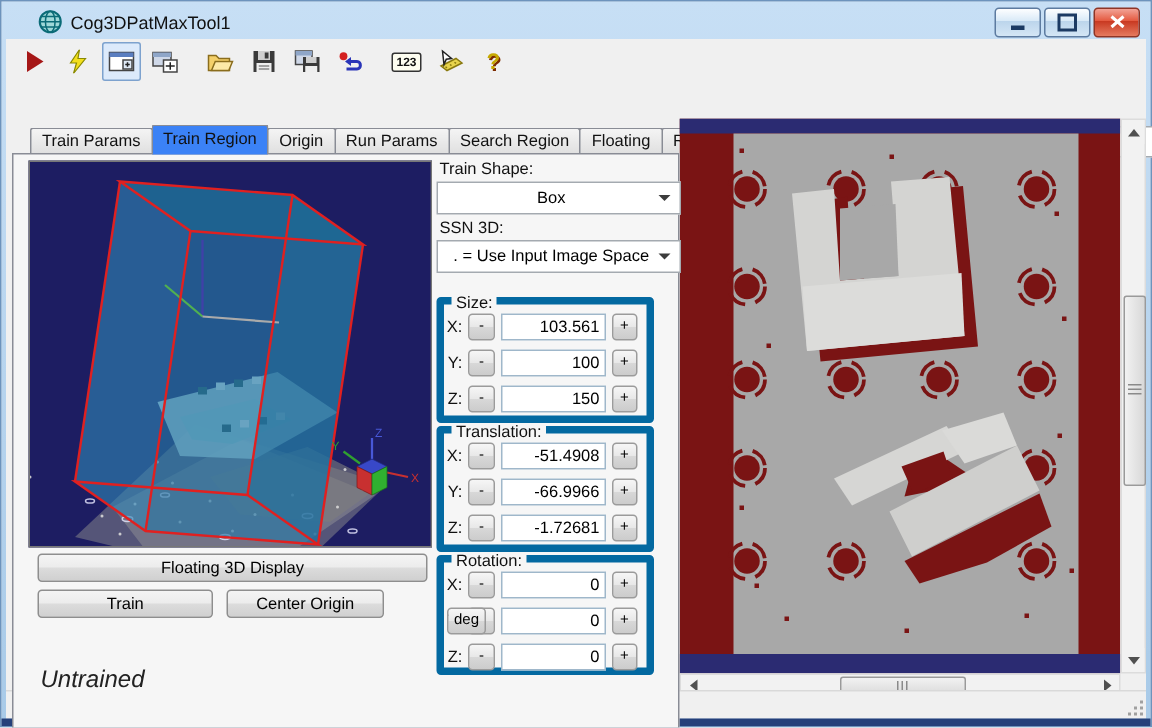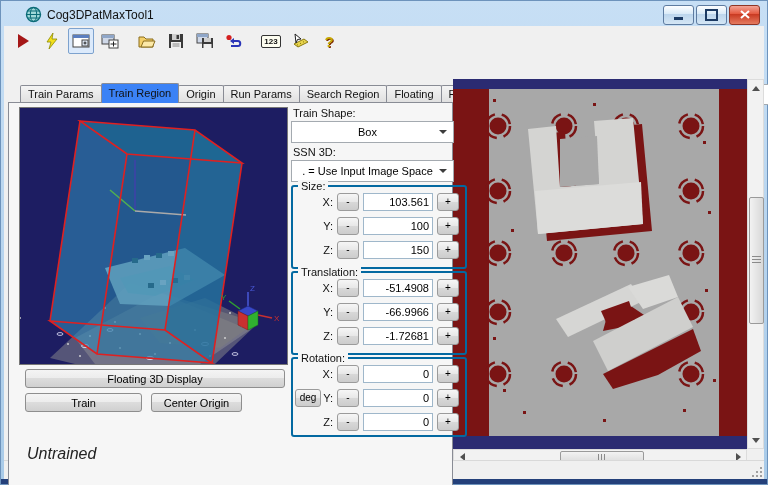--- a/index.html
+++ b/index.html
@@ -33,21 +33,21 @@
   .vp3d{position:absolute;left:10px;top:4px;width:267px;height:256px;background:#1d1d62;border:1px solid #777;}
   
   .btn{position:absolute;background:linear-gradient(#f4f4f4,#ececec 48%,#dcdcdc 50%,#d0d0d0);border:1px solid #8e8e8e;border-radius:3px;display:flex;align-items:center;justify-content:center;font-size:11px;box-sizing:border-box;}
   .untrained{position:absolute;left:18px;top:342px;font-size:16px;font-style:italic;color:#222;}
   
   .ctrlcol{position:absolute;left:282px;top:2px;width:163px;}
   .lbl{display:block;margin:2px 0 2px 2px;color:#111;}
   .combo{height:20px;border:1px solid #a4aab0;background:#fff;display:flex;align-items:center;position:relative;margin-bottom:3px;}
   .combo-text{padding-left:4px;flex:1;text-align:center;}
   .combo-arrow{width:0;height:0;border-left:4px solid transparent;border-right:4px solid transparent;border-top:4px solid #3c3c3c;margin-right:6px;}
-  .group{position:absolute;left:0;width:176px;border:2px solid #0369a1;border-radius:3px;box-sizing:border-box;}
+  .group{position:absolute;left:0;width:145px;border:5px solid #0369a1;border-radius:3px;box-sizing:border-box;margin-top:13px;}
   .group-label{position:absolute;top:-7px;left:5px;background:#f6f6f6;padding:0 3px;color:#111;}
   .spin-row{display:flex;align-items:center;justify-content:flex-end;gap:4px;height:18px;margin:6px 6px 0 0;position:relative;}
   .axis{width:16px;text-align:right;color:#111;}
   .spin-btn{width:22px;height:18px;background:linear-gradient(#f6f6f6,#e8e8e8 48%,#d8d8d8 50%,#cccccc);border:1px solid #9b9b9b;border-radius:3px;font-size:10px;line-height:1;display:flex;align-items:center;justify-content:center;box-sizing:border-box;}
   .spin-input{width:70px;height:18px;border:1px solid #9fb7ca;font-family:"Liberation Sans",sans-serif;font-size:11px;text-align:right;padding:0 3px;box-sizing:border-box;}
   .degbtn{position:absolute;left:2px;top:0;width:26px;height:18px;}
   
   .img-combo{position:absolute;left:455px;top:58px;width:308px;height:19px;}
   .imgview{position:absolute;left:452px;top:78px;width:294px;height:370px;}
   .vscroll{position:absolute;left:746px;top:78px;width:17px;height:370px;background:#f2f2f2;border:1px solid #dcdcdc;box-sizing:border-box;}
@@ -261,21 +261,21 @@
           <polygon points="218,203 228,208 228,222 218,217" fill="#c83030" stroke="#801818" stroke-width="0.5"></polygon>
           <polygon points="228,208 238,203 238,217 228,222" fill="#30b030" stroke="#187018" stroke-width="0.5"></polygon>
           <text x="230" y="183" font-size="8" fill="#4858d8">Z</text>
           <text x="254" y="213" font-size="8" fill="#c83030">X</text>
           <text x="201" y="192" font-size="8" fill="#30a030">Y</text>
         </g>
       </svg>
 
       <div class="btn" style="left:16px;top:266px;width:260px;height:19px;">Floating 3D Display</div>
       <div class="btn" style="left:16px;top:290px;width:117px;height:19px;">Train</div>
-      <div class="btn" style="left:142px;top:290px;width:91px;height:19px;">Center Origin</div>
+      <div class="btn" style="left:142px;top:290px;width:105px;height:19px;">Center Origin</div>
 
       <div class="untrained">Untrained</div>
 
       <div class="ctrlcol">
         <span class="lbl">Train Shape:</span>
         <div class="combo">
           <span class="combo-text">Box</span>
           <span class="combo-arrow"></span>
         </div>
         <span class="lbl">SSN 3D:</span>

